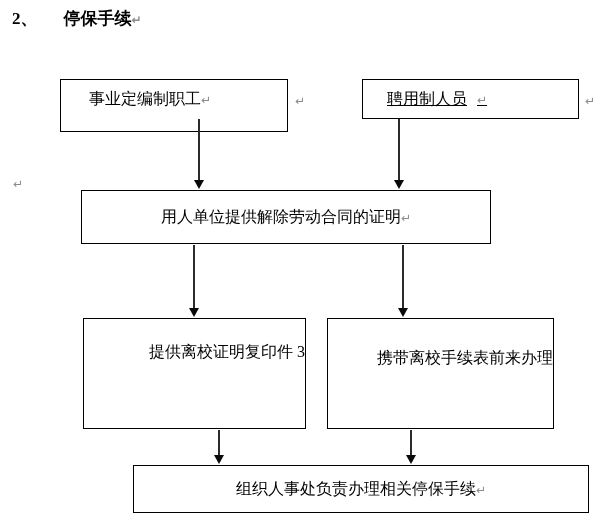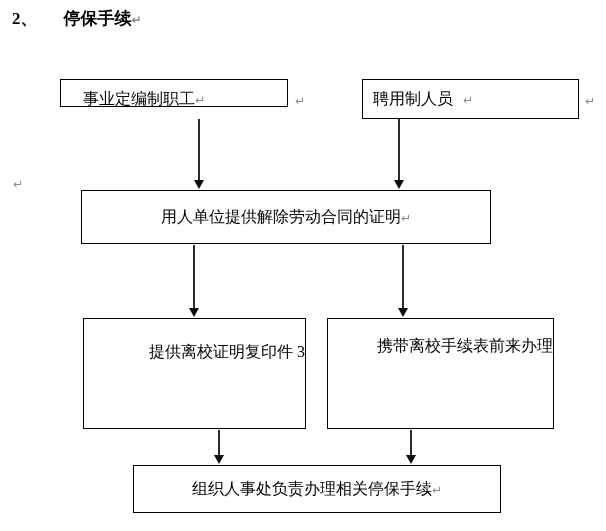--- a/index.html
+++ b/index.html
@@ -74,32 +74,33 @@
   }
   .box.center {
     text-align: center;
   }
 
   
   #box-staff {
     left: 60px;
     top: 79px;
     width: 228px;
-    height: 28px;
-    padding-left: 22px;
+    height: 53px;
+    padding-left: 28px;
     line-height: 37px;
   }
   
   #box-hired {
     left: 362px;
     top: 79px;
     width: 217px;
     height: 40px;
-    padding-left: 10px;
+    padding-left: 24px;
     line-height: 37px;
+    text-decoration: underline;
   }
   
   #box-proof {
     left: 81px;
     top: 190px;
     width: 410px;
     height: 54px;
     line-height: 52px;
     text-align: center;
   }
@@ -112,28 +113,28 @@
     padding: 14px 0 0 12px;
     line-height: 38px;
     white-space: normal;
   }
   
   #box-form {
     left: 327px;
     top: 318px;
     width: 227px;
     height: 111px;
-    padding: 8px 0 0 12px;
+    padding: 20px 0 0 12px;
     line-height: 38px;
   }
   
   #box-final {
     left: 133px;
     top: 465px;
-    width: 368px;
+    width: 456px;
     height: 48px;
     line-height: 46px;
     text-align: center;
   }
 
   
   .conn {
     position: absolute;
     width: 0;
   }

